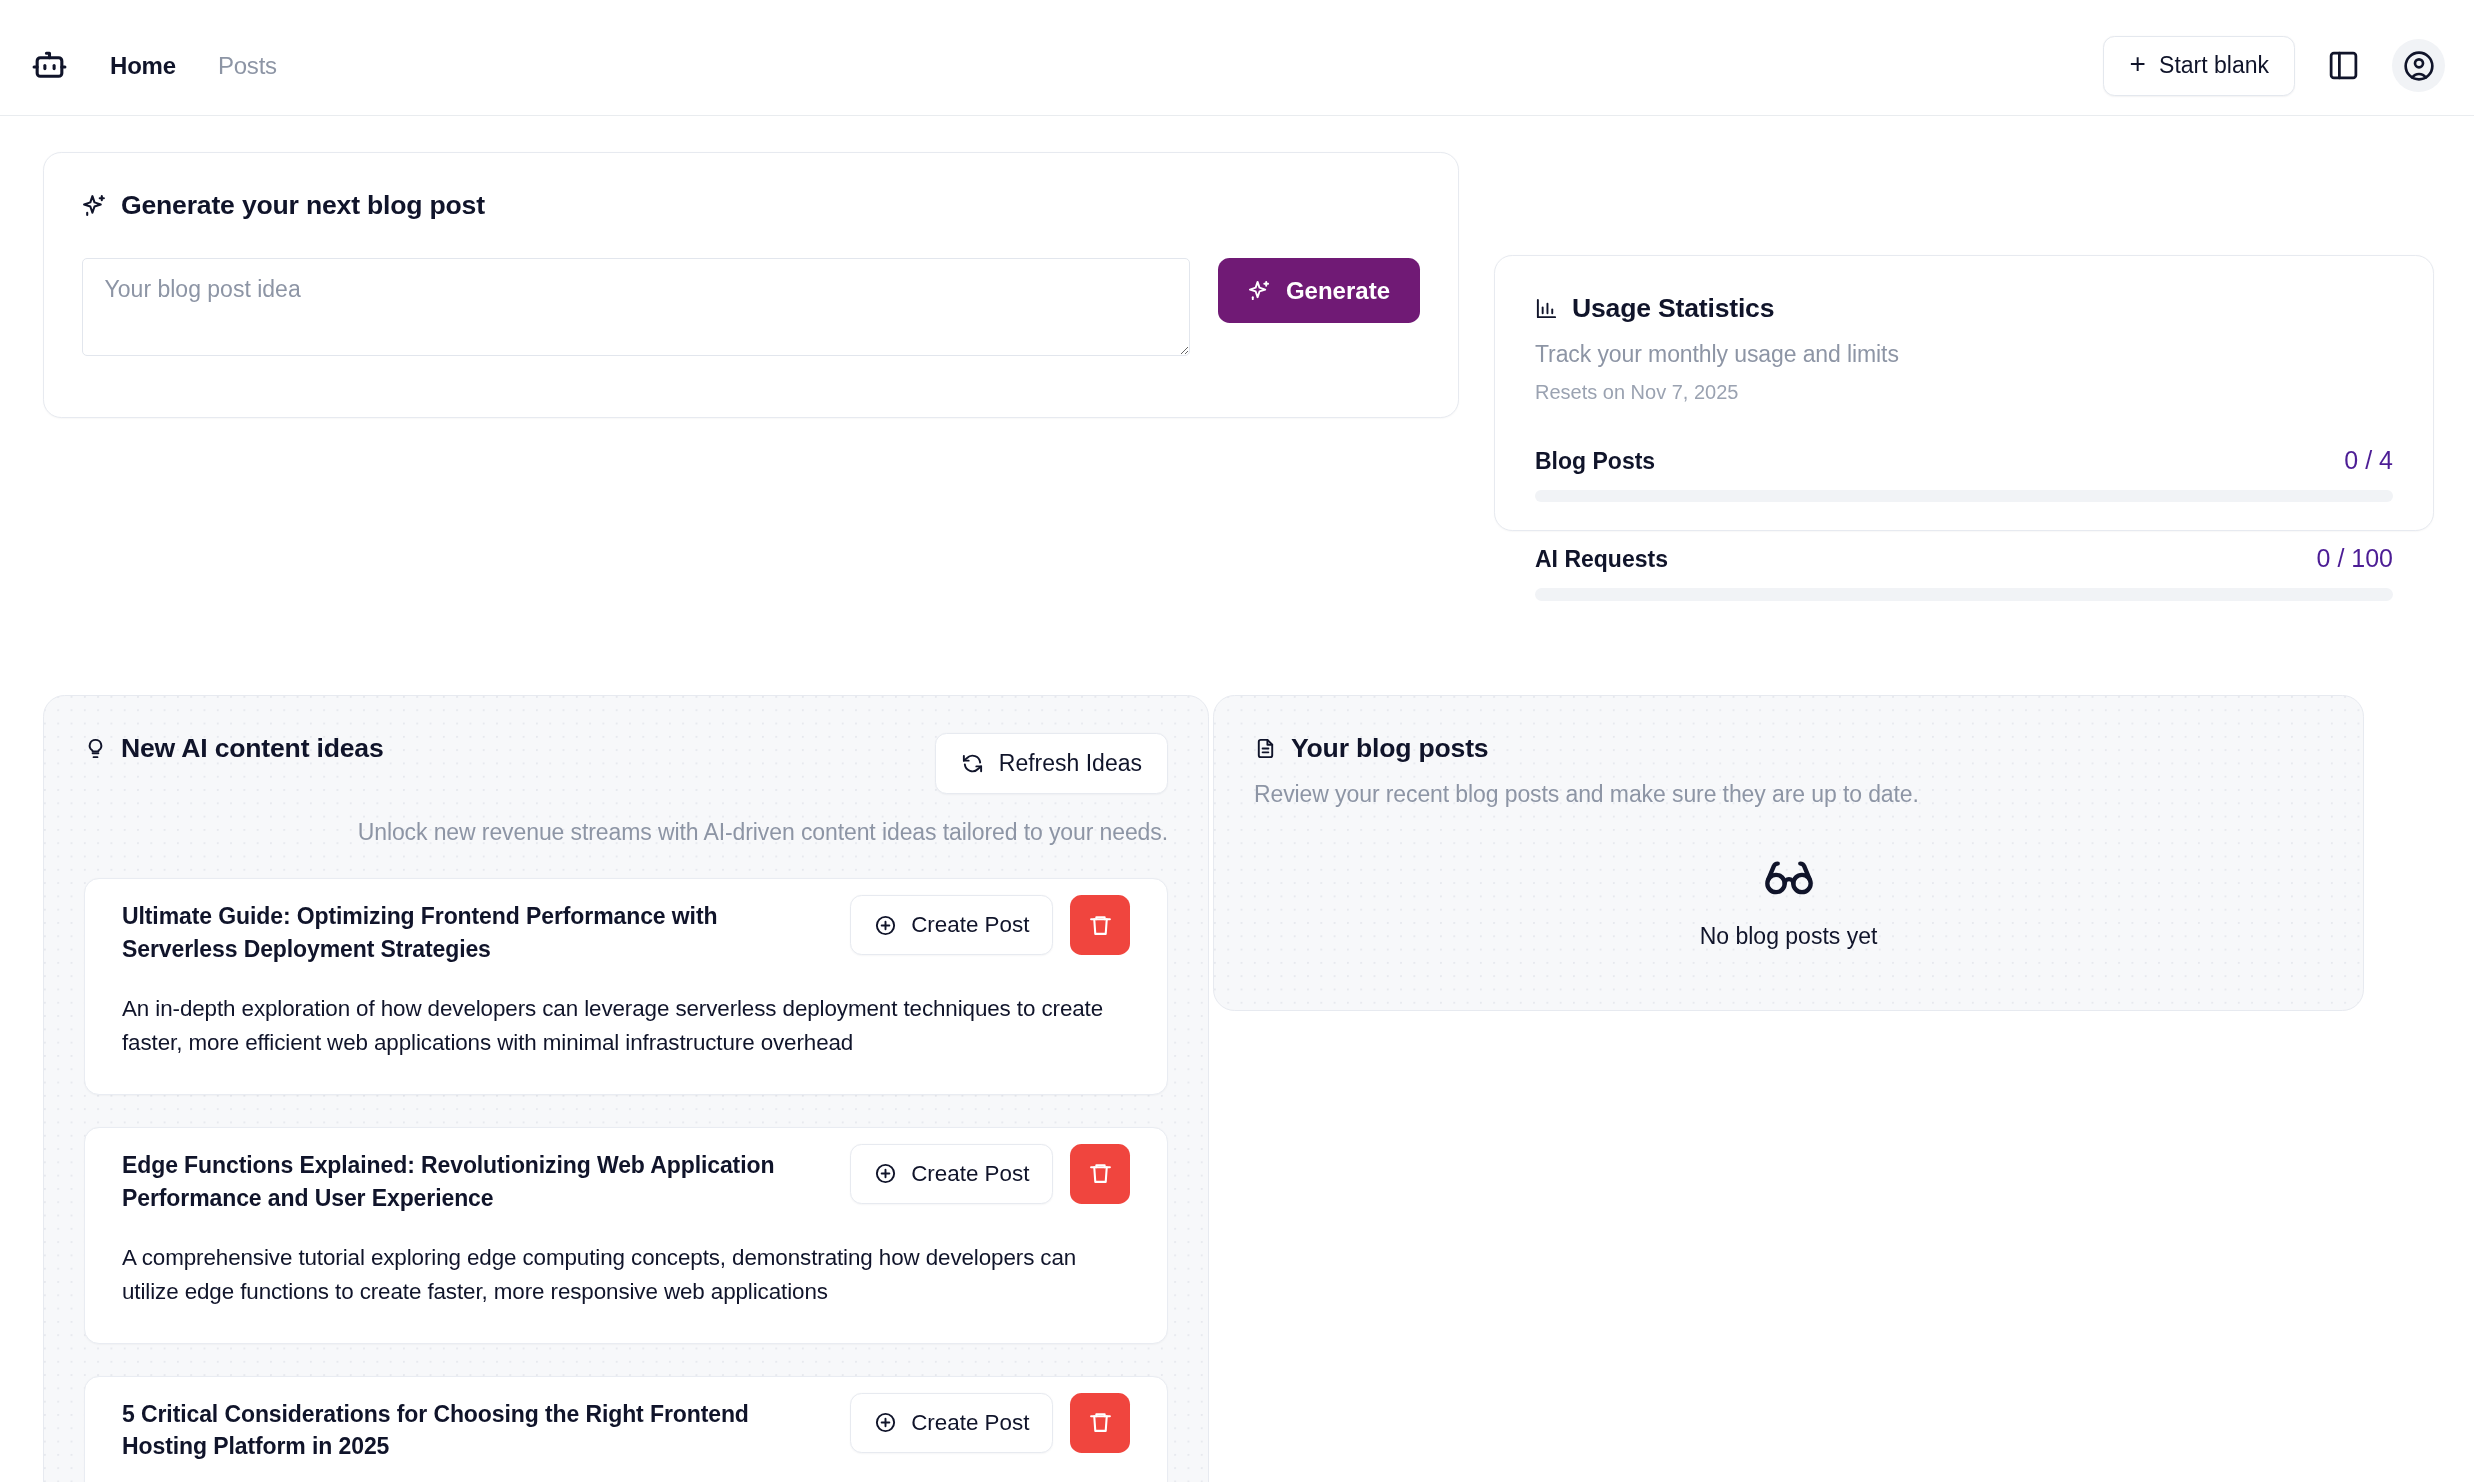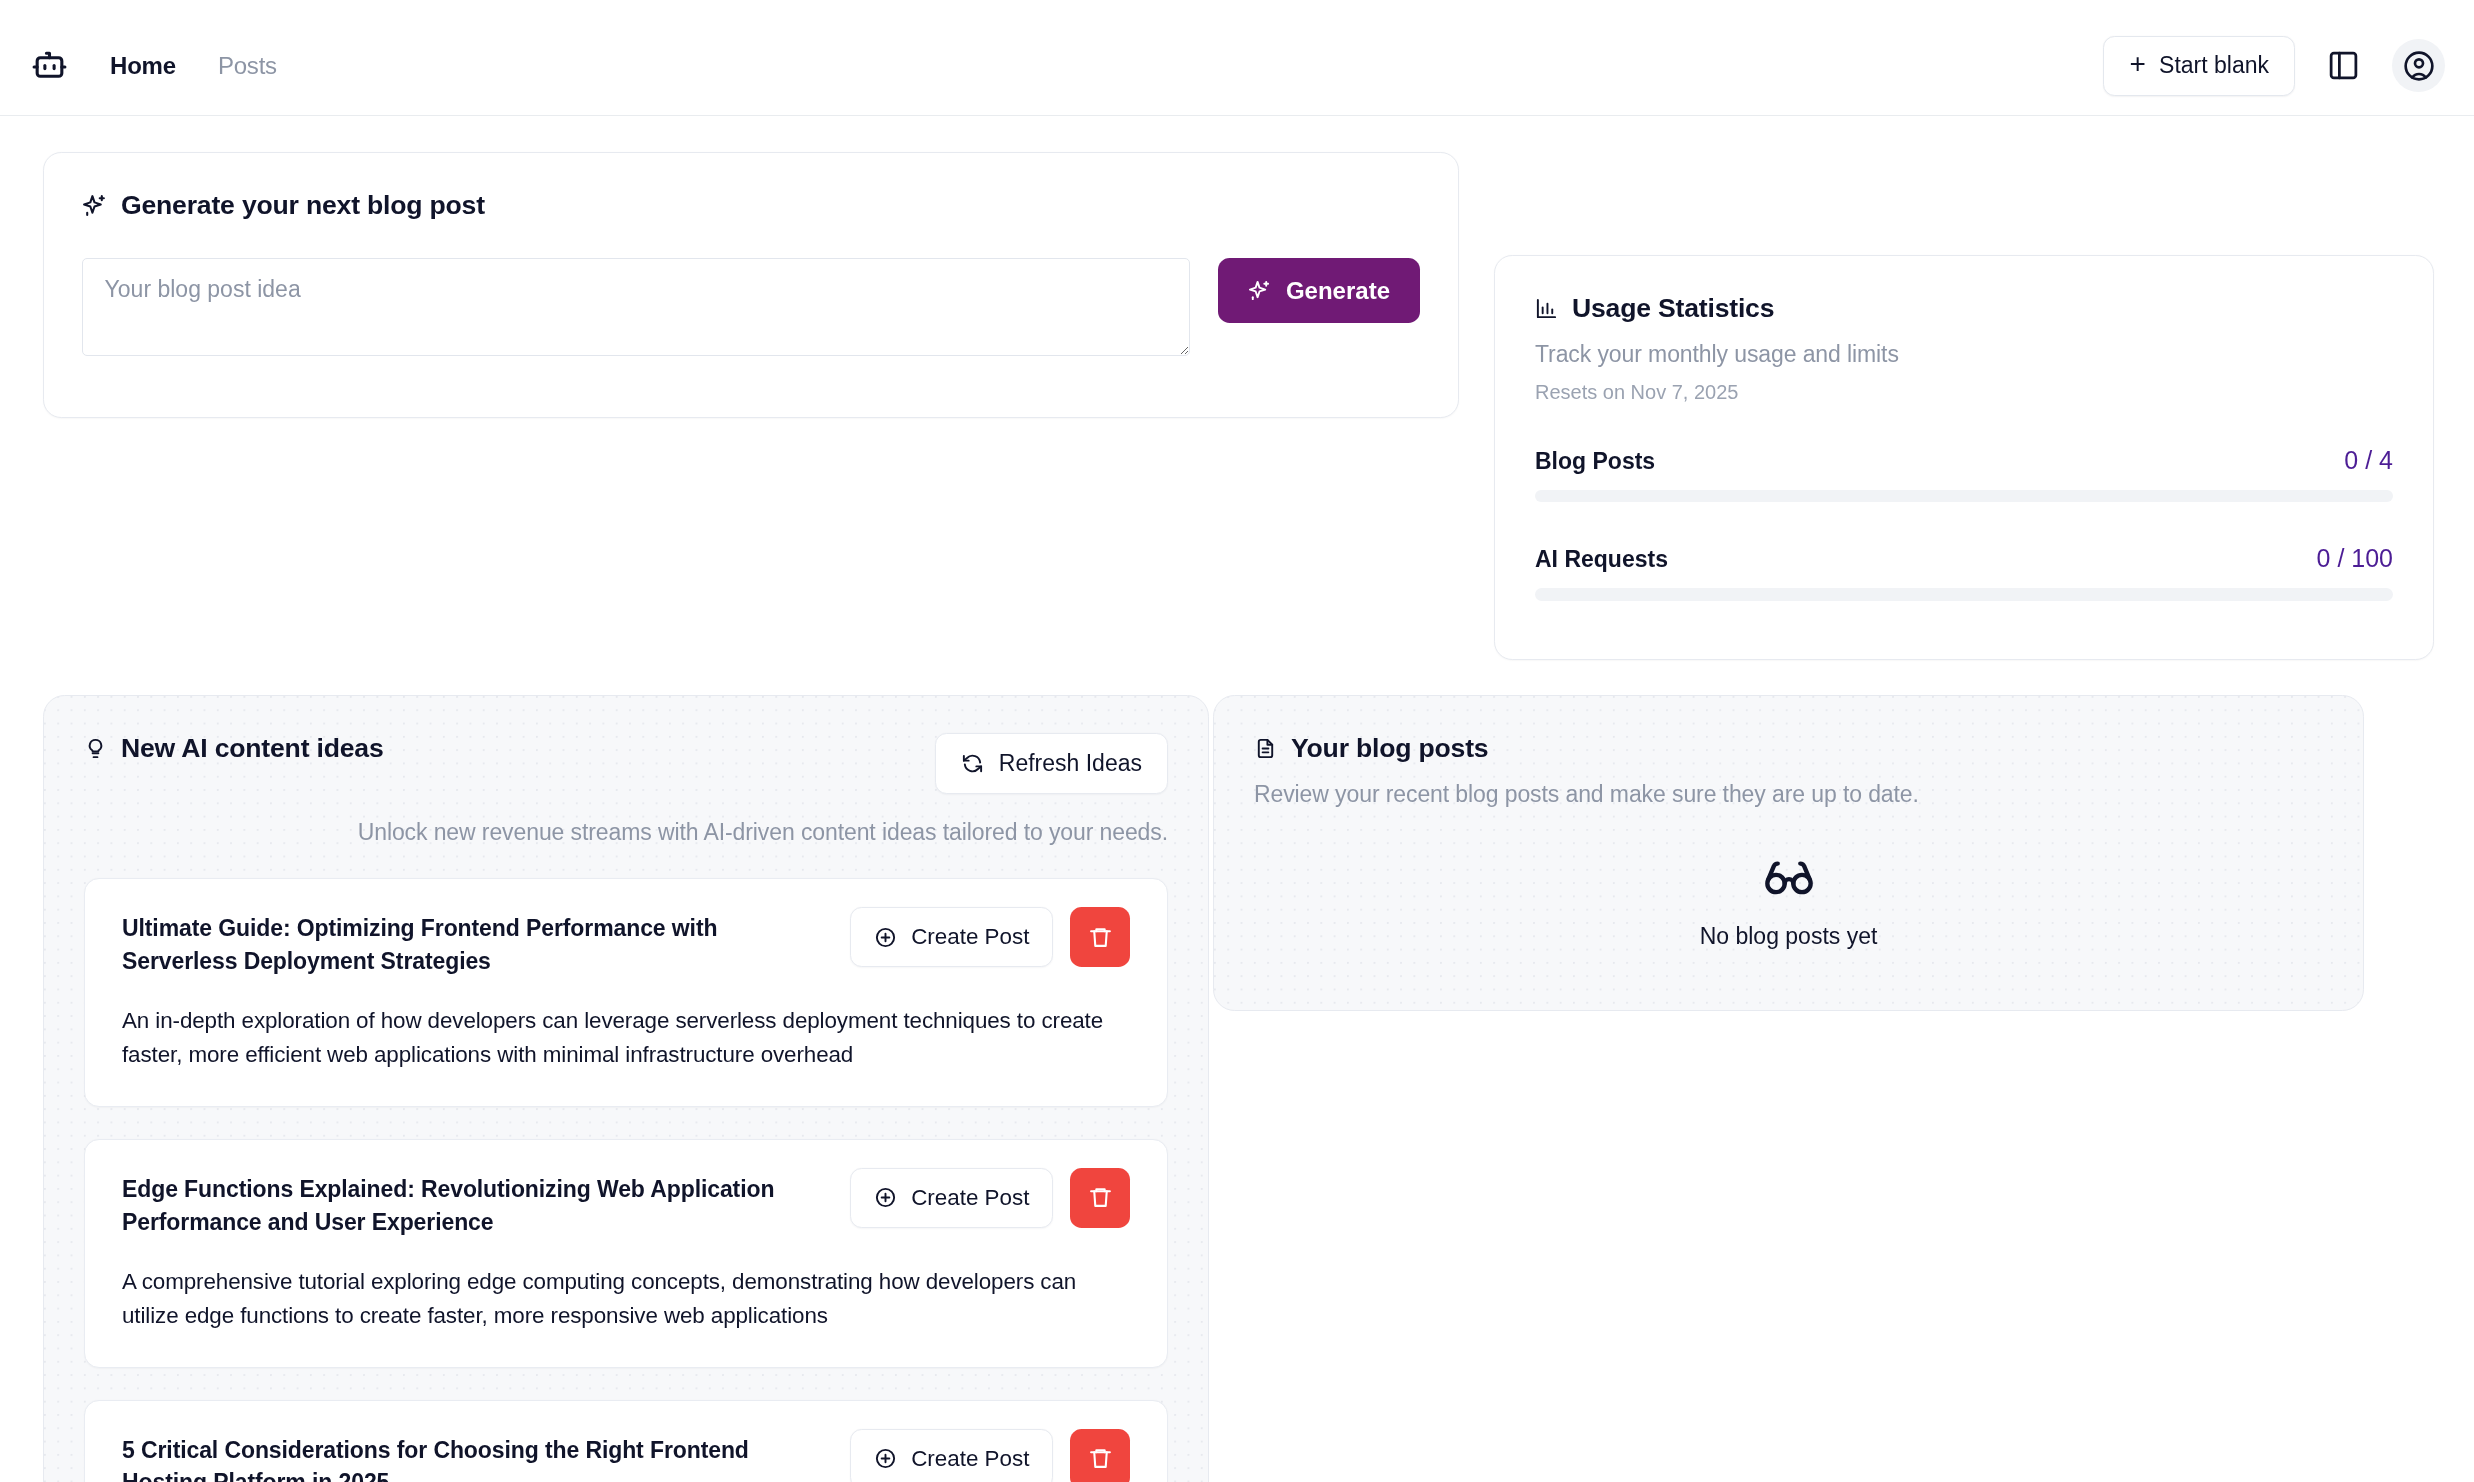--- a/index.html
+++ b/index.html
@@ -104,21 +104,21 @@
     background: #701a75;
     border: none; border-radius: 11.6px;
     color: #ffffff; font-size: 24px; font-weight: 600;
     cursor: pointer;
     font-family: "Liberation Sans", sans-serif;
   }
 
   
   #usage-card {
     position: absolute; left: 1494px; top: 155px;
-    width: 940px; height: 405px;
+    width: 940px; height: 276px;
     padding: 37px 40px;
   }
   .card-sub {
     font-size: 23px; color: #8d95a5; margin-top: 16.6px; letter-spacing: -0.1px;
   }
   .card-sub2 {
     font-size: 20px; color: #9aa2b1; margin-top: 13.3px;
   }
   .usage-item { margin-top: 42px; }
   .usage-row { display: flex; align-items: flex-end; justify-content: space-between; }
@@ -156,21 +156,21 @@
     cursor: pointer;
     font-family: "Liberation Sans", sans-serif;
   }
   .panel-sub { font-size: 23px; color: #8d95a5; margin-top: 25px; letter-spacing: -0.1px; text-align: right; }
 
   .idea-card {
     margin-top: 32px;
     background: #ffffff;
     border: 0.8px solid #e9ecf2;
     border-radius: 15px;
-    padding: 28px 37px 33px 37px;
+    padding: 16px 37px 33px 37px;
     box-shadow: 0 0.8px 1.7px rgba(16,20,42,0.03);
   }
   .idea-top { display: flex; align-items: flex-start; gap: 16.6px; }
   .idea-title {
     flex: 1;
     font-size: 23px; font-weight: 700; color: #10142a;
     line-height: 1.42; letter-spacing: -0.1px;
     padding-top: 5px;
   }
   .idea-actions { display: flex; align-items: flex-start; gap: 16.6px; flex-shrink: 0; }

